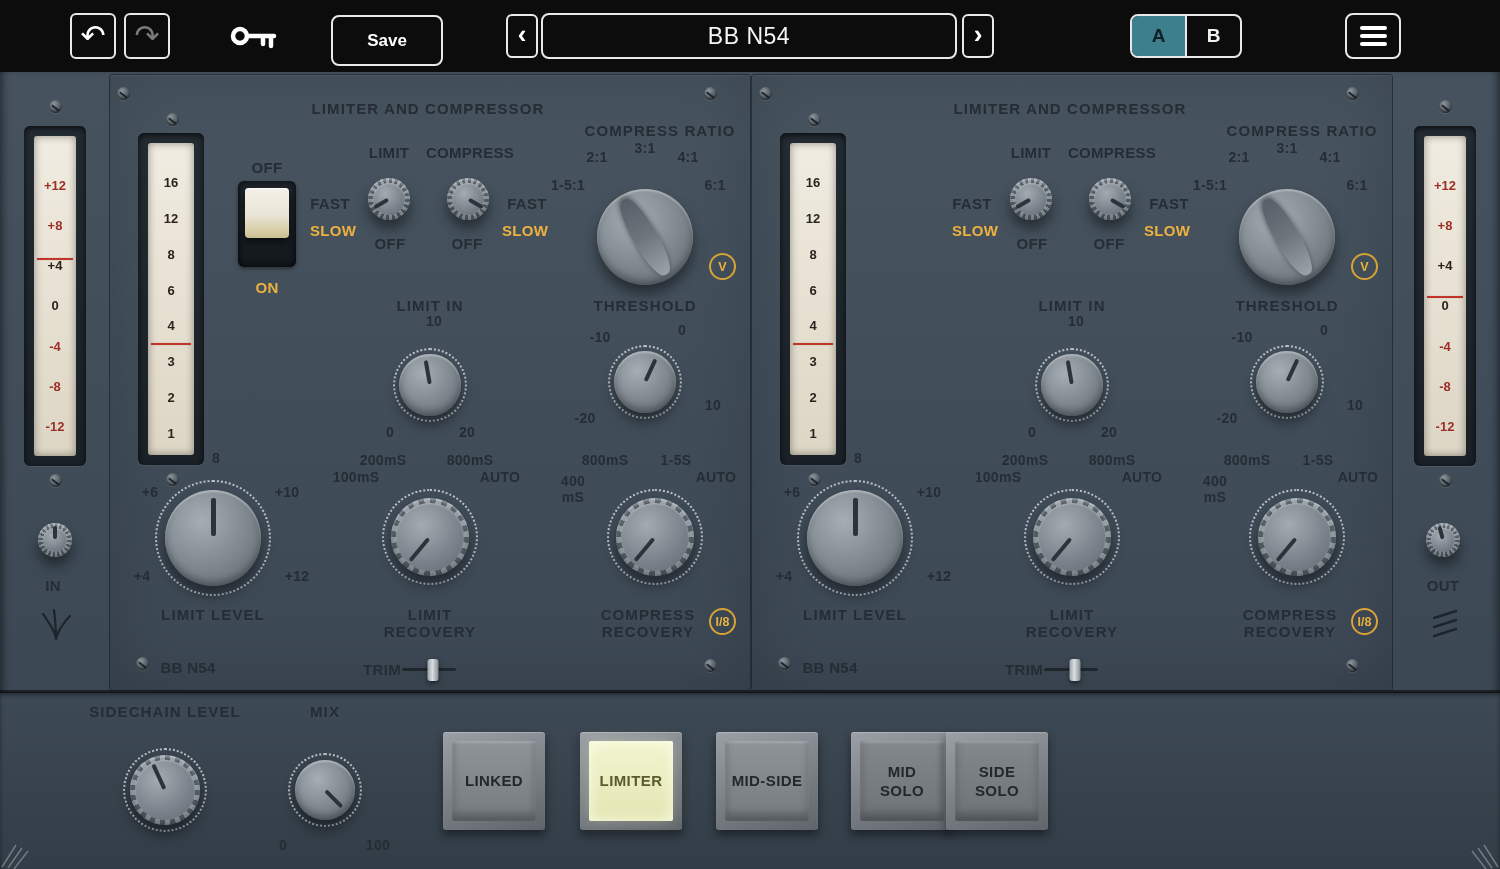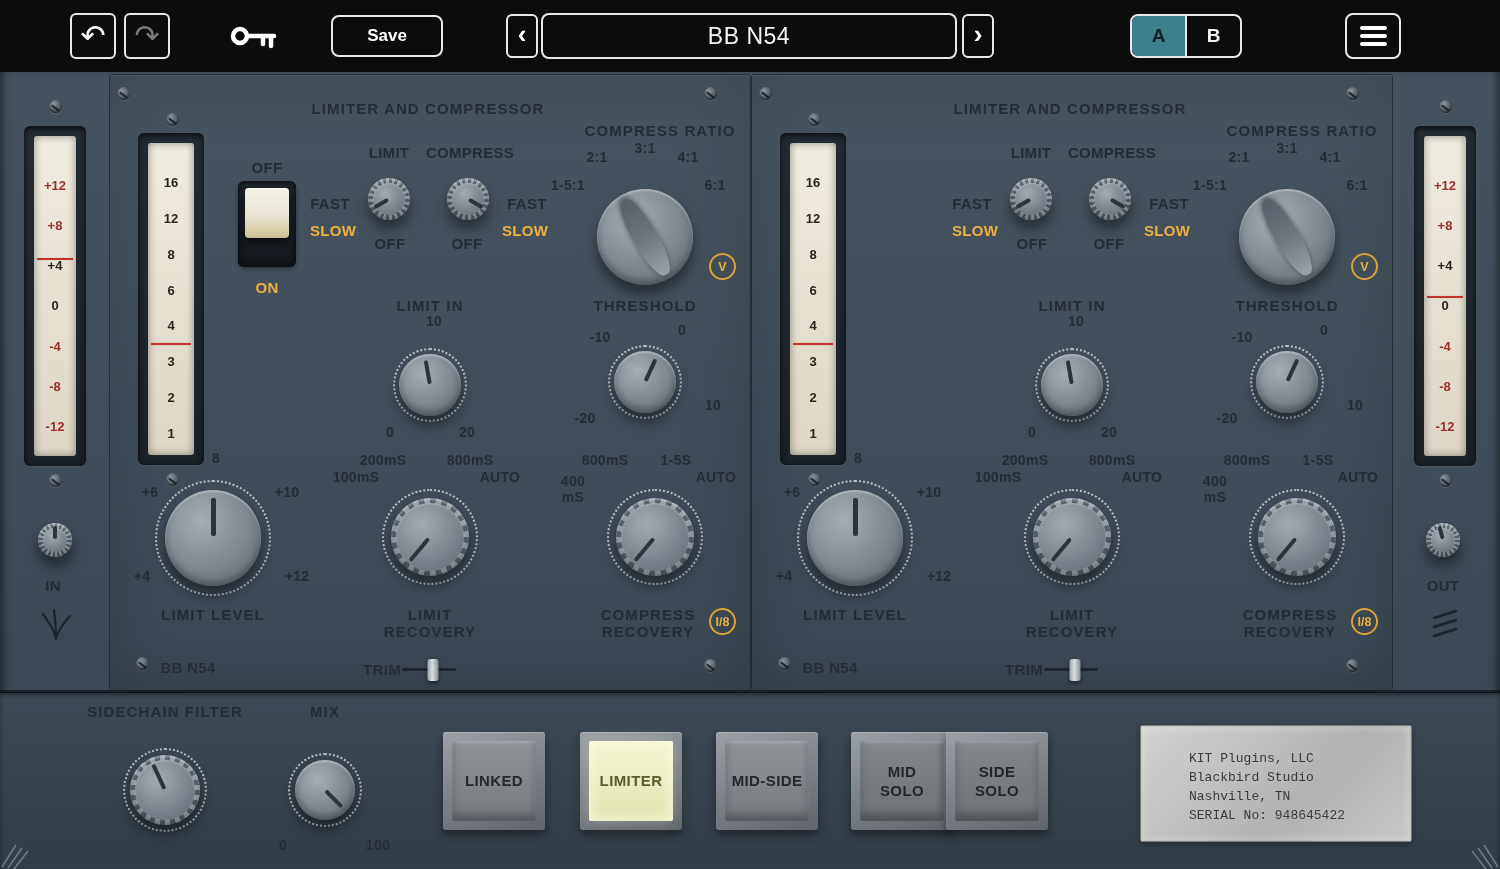--- a/index.html
+++ b/index.html
@@ -5,21 +5,21 @@
   html,body{margin:0;padding:0;background:#1a1a1a;}
   #app{position:relative;width:1500px;height:869px;overflow:hidden;
        font-family:"Liberation Sans",sans-serif;background:#3f4c58;}
 
   
   .toolbar{position:absolute;left:0;top:0;width:1500px;height:72px;background:#0c0c0c;}
   .tbtn{position:absolute;top:13px;width:46px;height:46px;border:2px solid #e9e9e9;border-radius:6px;
         display:flex;align-items:center;justify-content:center;box-sizing:border-box;cursor:pointer;}
   .uglyph{font-size:30px;color:#ffffff;line-height:1;}
   .dim .uglyph{color:#7b7b7b;}
-  .savebtn{position:absolute;left:331px;top:15px;width:112px;height:42px;background:transparent;
+  .savebtn{position:absolute;left:331px;top:15px;width:112px;height:51px;background:transparent;
         border:2px solid #e9e9e9;border-radius:8px;color:#fff;font-size:17px;font-weight:bold;
         font-family:"Liberation Sans",sans-serif;cursor:pointer;box-sizing:border-box;}
   .navbtn{position:absolute;top:14px;width:32px;height:44px;border:2px solid #e9e9e9;border-radius:6px;
         display:flex;align-items:center;justify-content:center;color:#fff;font-size:26px;font-weight:bold;
         box-sizing:border-box;cursor:pointer;padding-bottom:4px;}
   .presetbox{position:absolute;left:541px;top:13px;width:416px;height:46px;border:2px solid #e9e9e9;
         border-radius:8px;display:flex;align-items:center;justify-content:center;color:#f5f5f5;
         font-size:23px;letter-spacing:.5px;box-sizing:border-box;cursor:pointer;}
   .abbox{position:absolute;left:1130px;top:14px;width:112px;height:44px;border:2px solid #e9e9e9;
         border-radius:8px;display:flex;overflow:hidden;box-sizing:border-box;background:#0c0c0c;}
@@ -457,21 +457,21 @@
   <div class="knob knurl" style="left:1426px;top:523px;width:34px;height:34px">
     <div class="rot" style="transform: rotate(-15deg);">
         <div class="ptr"></div>
       </div>
   </div>
   <div class="lb" style="left:1443px;top:585px">OUT</div>
   <svg class="deco" style="left:1430px;top:608px" width="30" height="32" viewBox="0 0 30 32">
     <path d="M4 28 L26 21 M4 19 L26 12 M4 10 L26 3" stroke="#1d252c" stroke-width="2.4" fill="none" stroke-linecap="round"></path>
   </svg>
 
-  <div class="lb title" style="left:165px;top:711px">SIDECHAIN FILTER</div>
+  <div class="lb title" style="left:165px;top:711px">SIDECHAIN LEVEL</div>
   <div class="lb title" style="left:325px;top:711px">MIX</div>
   <div class="dotring" style="left:123px;top:748px;width:84px;height:84px"></div>
   <div class="knob knurl" style="left:130px;top:755px;width:70px;height:70px">
     <div class="rot" style="transform: rotate(-25deg);">
         <div class="ptr"></div>
       </div>
   </div>
   <div class="dotring" style="left:288px;top:753px;width:74px;height:74px"></div>
   <div class="knob" style="left:295px;top:760px;width:60px;height:60px">
     <div class="rot" style="transform: rotate(135deg);">
@@ -490,26 +490,20 @@
   <div class="pbtn dark" style="left:851px;top:732px">
     <div class="face wrap">MID SOLO</div>
   </div>
   <div class="pbtn" style="left:716px;top:732px">
     <div class="face">MID-SIDE</div>
   </div>
   <div class="pbtn dark" style="left:946px;top:732px">
     <div class="face wrap">SIDE SOLO</div>
   </div>
 
-  <div class="plate">
-    <div>KIT Plugins, LLC</div>
-    <div>Blackbird Studio</div>
-    <div>Nashville, TN</div>
-    <div>SERIAL No: 948645422</div>
-  </div>
 
   <svg class="hatch" style="left:0px;top:839px" width="30" height="30" viewBox="0 0 30 30">
     <path d="M2 28 L16 6 M8 29 L22 9 M14 30 L28 12" stroke="rgba(205,213,219,.4)" stroke-width="1.5" fill="none"></path>
   </svg>
   <svg class="hatch" style="left:1470px;top:839px" width="30" height="30" viewBox="0 0 30 30">
     <path d="M28 28 L14 6 M22 29 L8 9 M16 30 L2 12" stroke="rgba(205,213,219,.4)" stroke-width="1.5" fill="none"></path>
   </svg>
 
 </div>
 

